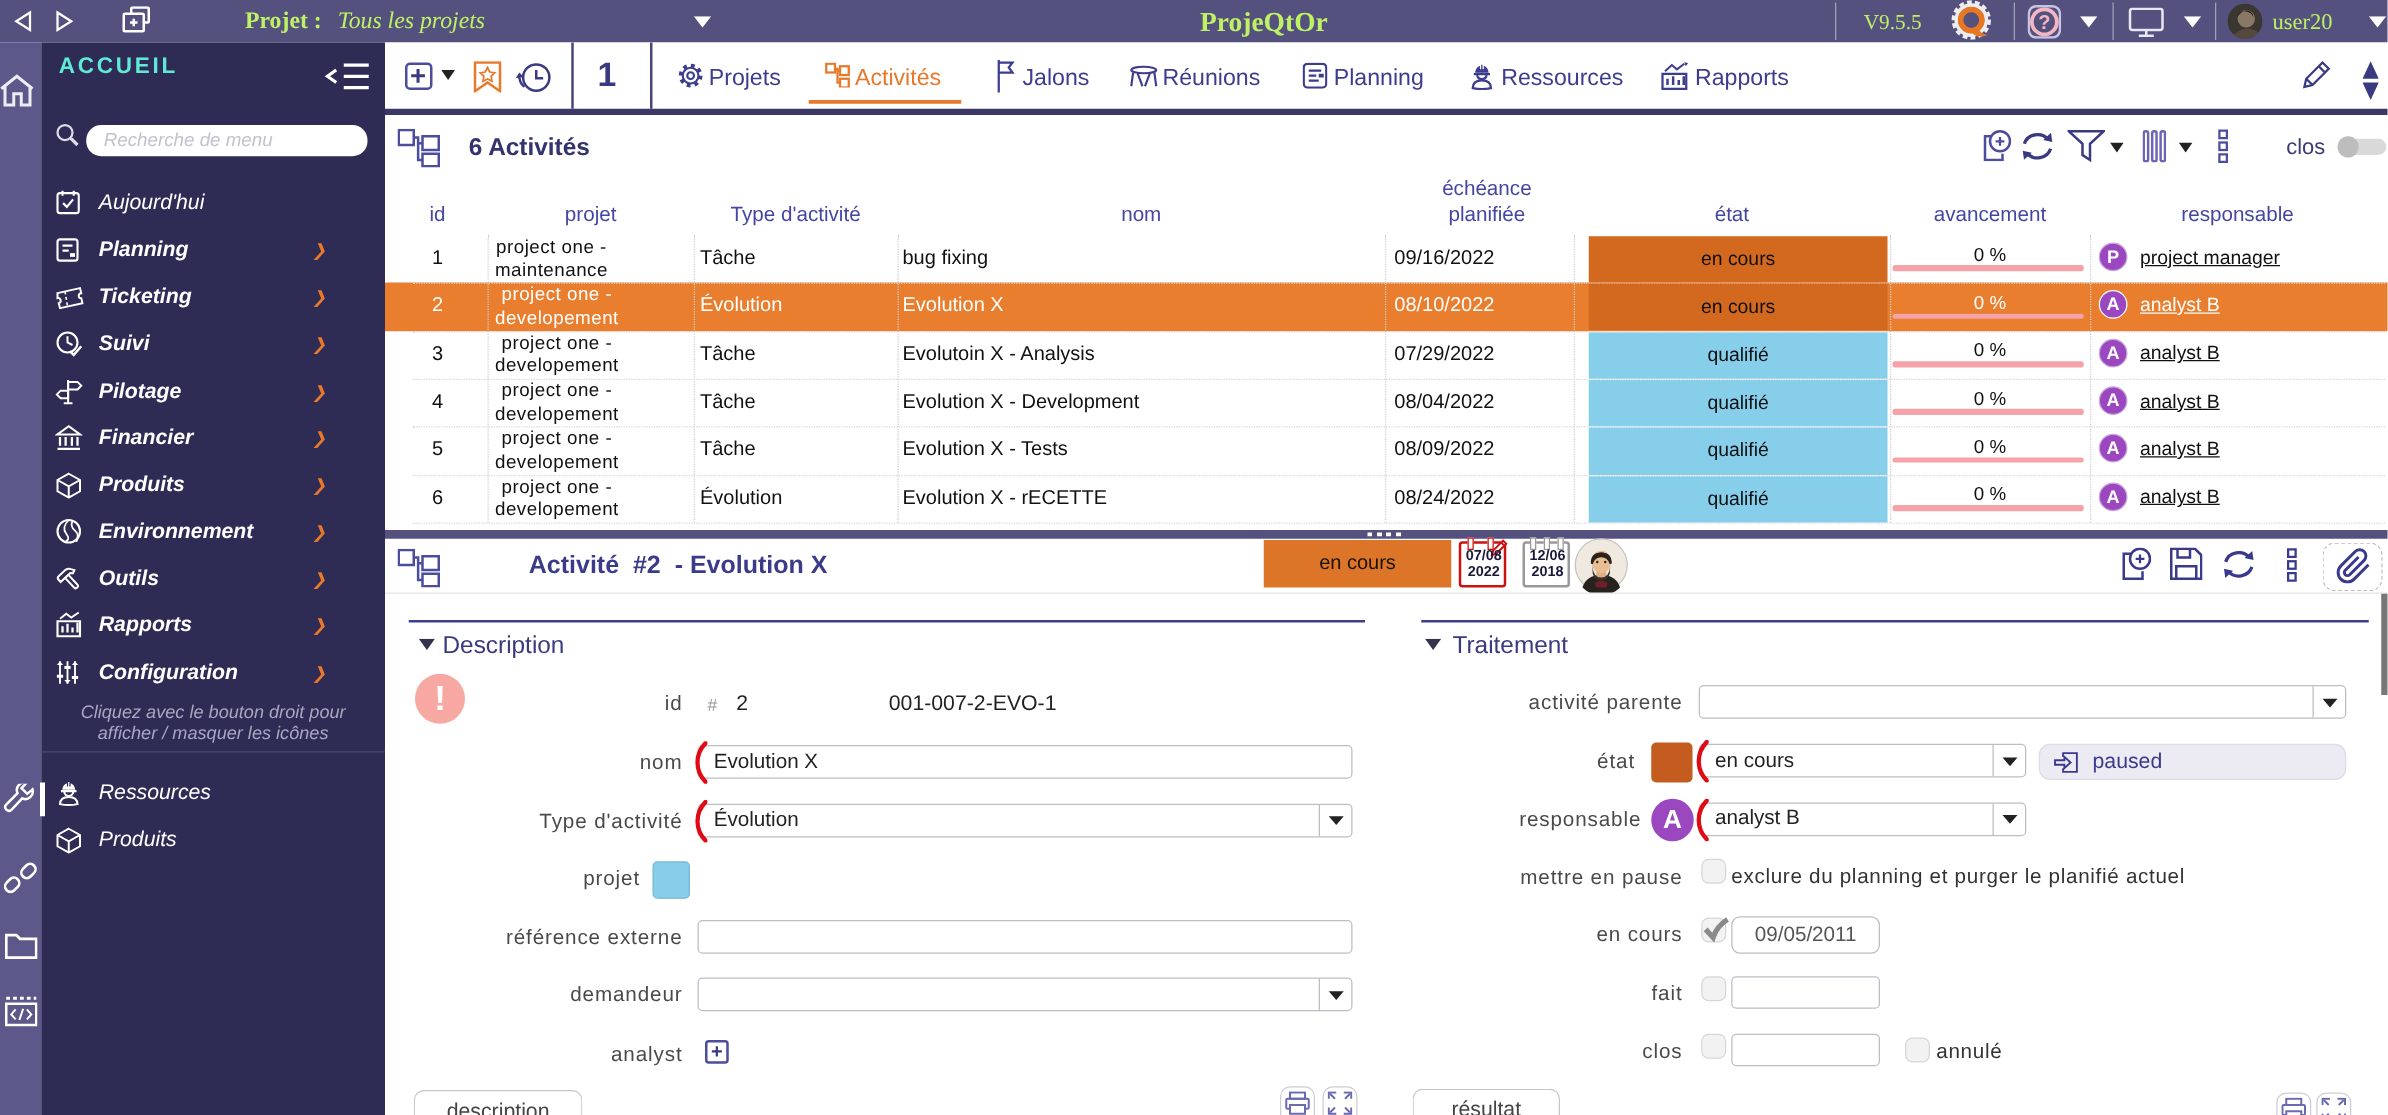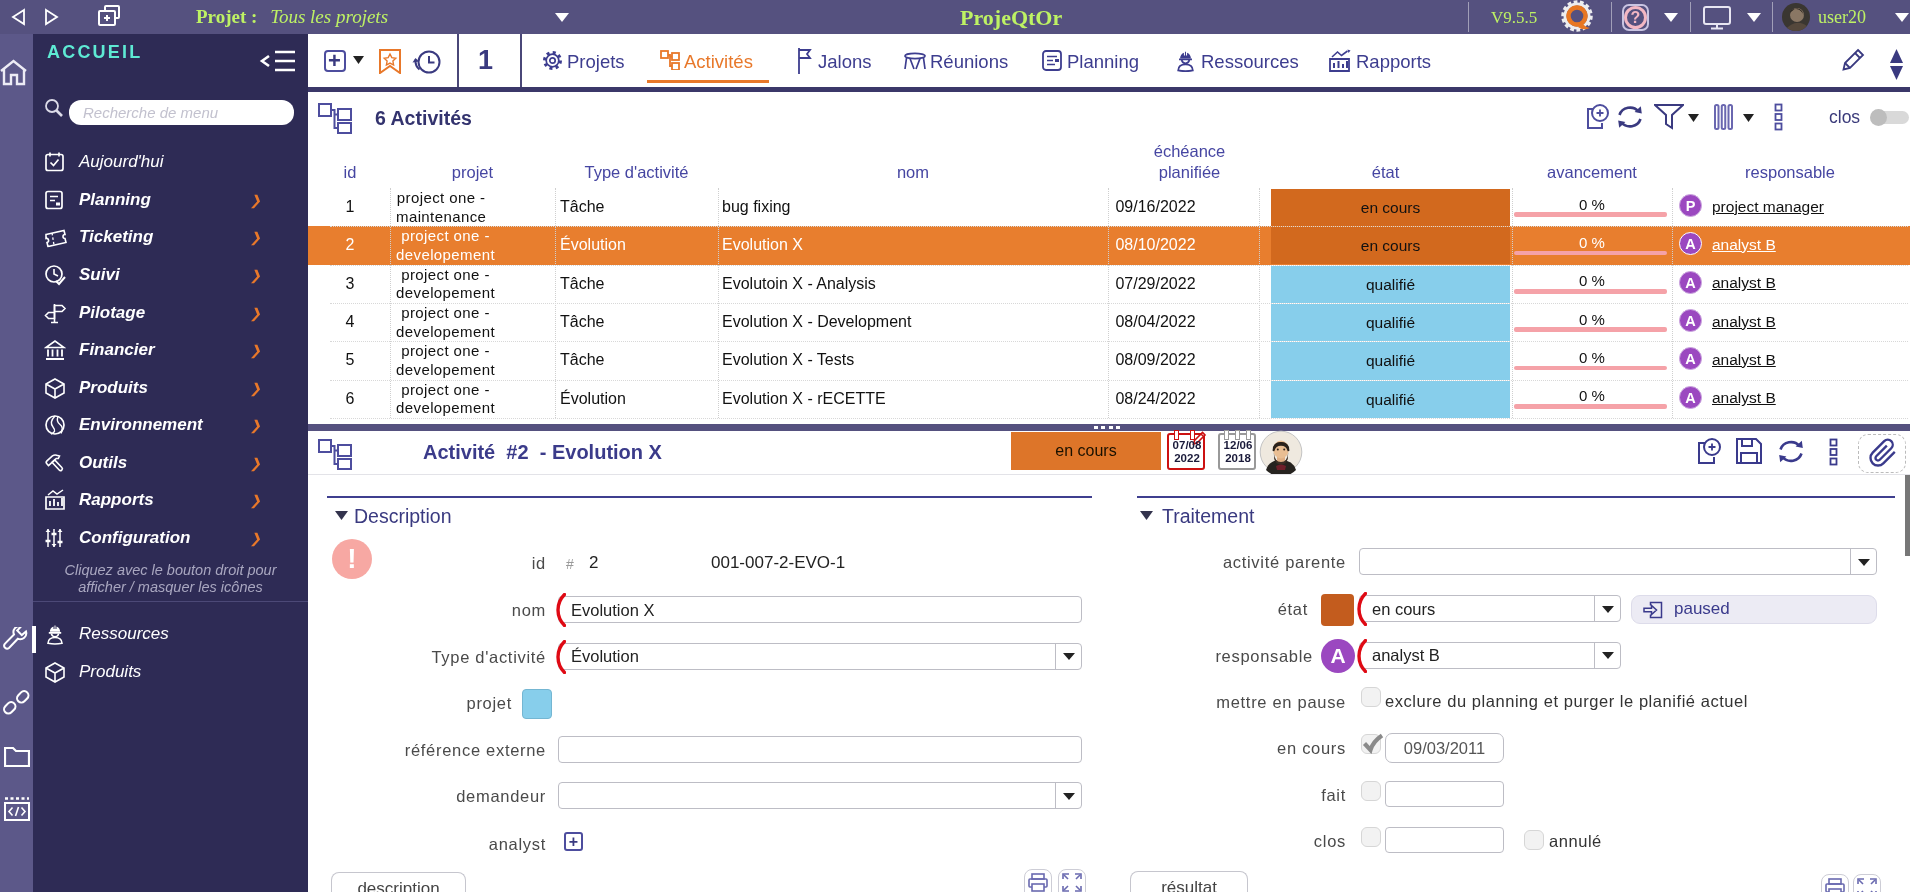--- a/index.html
+++ b/index.html
@@ -653,21 +653,21 @@
       <span class="dd"></span>
     </div>
 <div class="lbl" style="left:600px;width:438px;top:659px">mettre en pause</div>
 <div class="cb" style="left:1053px;top:653px"></div>
 <div class="abs" style="left:1077px;top:658px;font-size:16.5px;color:#333;letter-spacing:0.55px">exclure du planning et purger le planifié actuel</div>
 <div class="lbl" style="left:600px;width:438px;top:705px">en cours</div>
 <div class="cb" style="left:1053px;top:700px"></div>
 <svg class="abs" style="left:1053px;top:699px" width="23" height="21" viewBox="0 0 23 21">
       <path d="M3.5 10.5 l6 6.5 q2.5 -8.5 11.5 -14.5" fill="none" stroke="#8a8a8a" stroke-width="4.2"></path>
     </svg>
-<div class="inp" style="left:1077px;top:699px;width:119px;height:30px;text-align:center;line-height:28px;font-size:16.5px;color:#555;border-radius:7px">09/03/2011</div>
+<div class="inp" style="left:1077px;top:699px;width:119px;height:30px;text-align:center;line-height:28px;font-size:16.5px;color:#555;border-radius:7px">09/05/2011</div>
 <div class="lbl" style="left:600px;width:438px;top:751.5px">fait</div>
 <div class="cb" style="left:1053px;top:746.5px"></div>
 <div class="inp" style="left:1077px;top:746.5px;width:119px;height:26px"></div>
 <div class="lbl" style="left:600px;width:438px;top:798px">clos</div>
 <div class="cb" style="left:1053px;top:793px"></div>
 <div class="inp" style="left:1077px;top:793px;width:119px;height:26px"></div>
 <div class="cb" style="left:1216px;top:796px"></div>
 <div class="abs" style="left:1241px;top:798px;font-size:16.5px;color:#333;letter-spacing:0.55px">annulé</div>
 <div class="tabx" style="left:822px;top:837px;width:118px">résultat</div>
 <div class="pbtn" style="left:1513px;top:840px">

